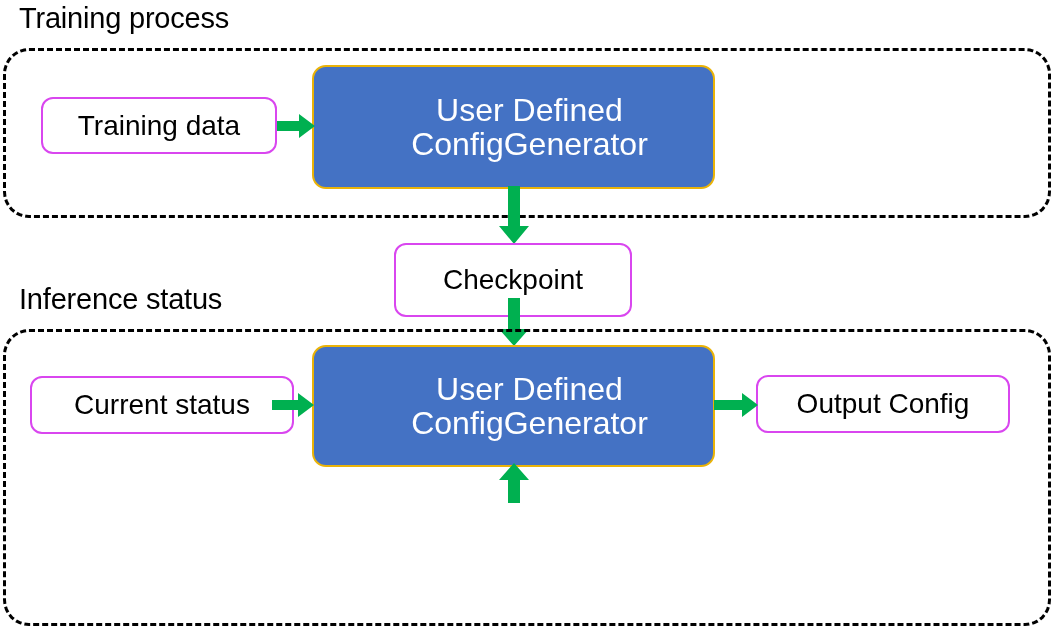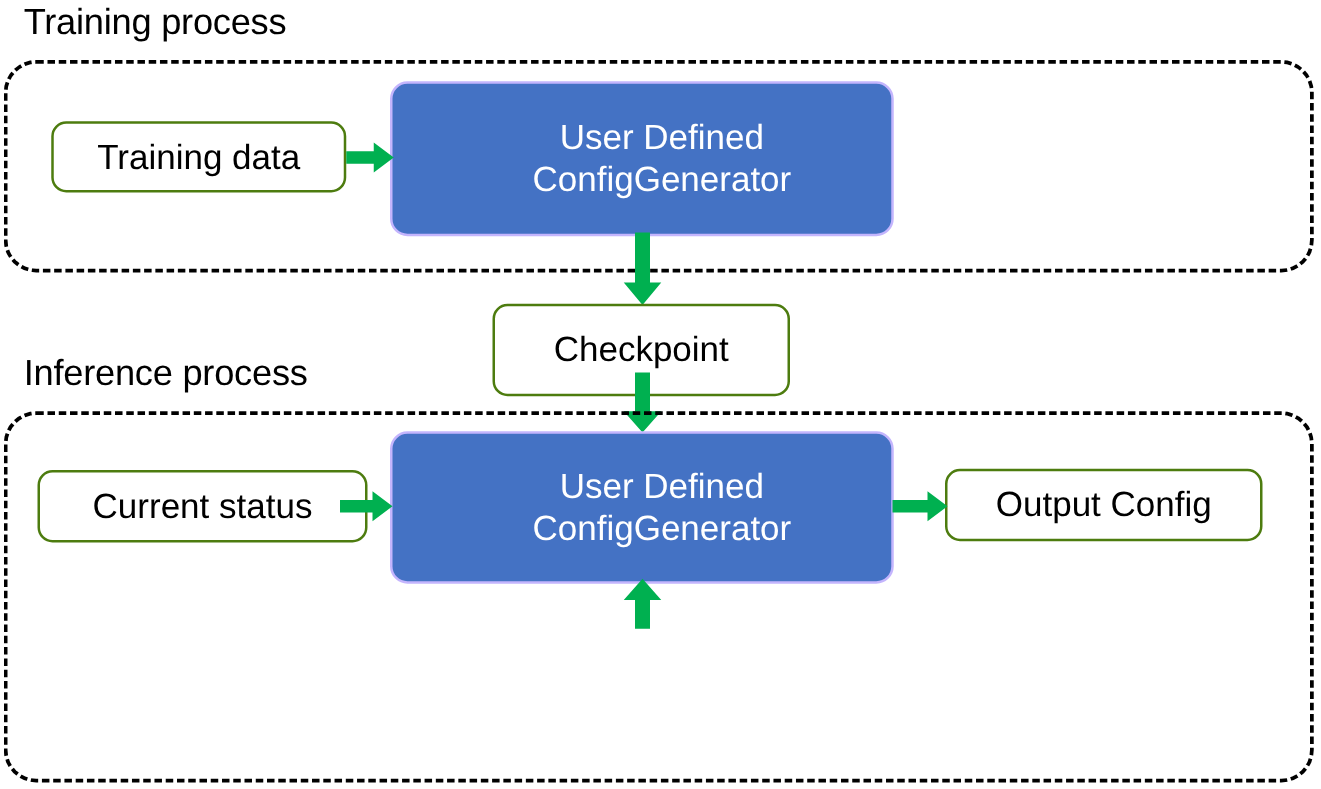--- a/index.html
+++ b/index.html
@@ -46,34 +46,34 @@
     box-sizing: border-box;
     display: flex;
     align-items: center;
     justify-content: center;
     text-align: center;
   }
 
   
   .node-process {
     background: #4472C4;
-    border: 2px solid #c4b5fd;
+    border: 2px solid #eab308;
     border-radius: 14px;
     color: #ffffff;
-    font-size: 28px;
+    font-size: 32px;
     line-height: 34px;
     padding-left: 32px;
   }
   #node-process-training  { left: 312px; top: 65px;  width: 403px; height: 124px; }
   #node-process-inference { left: 312px; top: 345px; width: 403px; height: 122px; }
 
   
   .node-data {
     background: #ffffff;
-    border: 2px solid #4d7c0f;
+    border: 2px solid #d946ef;
     border-radius: 12px;
     color: #000000;
     font-size: 28px;
     line-height: 32px;
   }
   #node-training-data { left: 41px;  top: 97px;  width: 236px; height: 57px; }
   #node-checkpoint    { left: 394px; top: 243px; width: 238px; height: 74px; }
   #node-current-status{ left: 30px;  top: 376px; width: 264px; height: 58px; }
   #node-output-config { left: 756px; top: 375px; width: 254px; height: 58px; text-align: right; }
 
@@ -135,21 +135,21 @@
   <div class="node node-data" id="node-checkpoint">
     <span>Checkpoint</span>
   </div>
 
   <div class="arrow" id="arrow-checkpoint-to-process">
     <svg width="34" height="50" viewBox="0 0 34 50">
       <path d="M11 0 L23 0 L23 31 L32 31 L17 48 L2 31 L11 31 Z" fill="#00B050"></path>
     </svg>
   </div>
 
-  <div class="group-title" id="title-inference">Inference process</div>
+  <div class="group-title" id="title-inference">Inference status</div>
 
   <div class="group-box" id="group-inference"></div>
 
   <div class="node node-data" id="node-current-status">
     <span>Current status</span>
   </div>
 
   <div class="node node-process" id="node-process-inference">
     <span>
       <span>User Defined</span><br>

